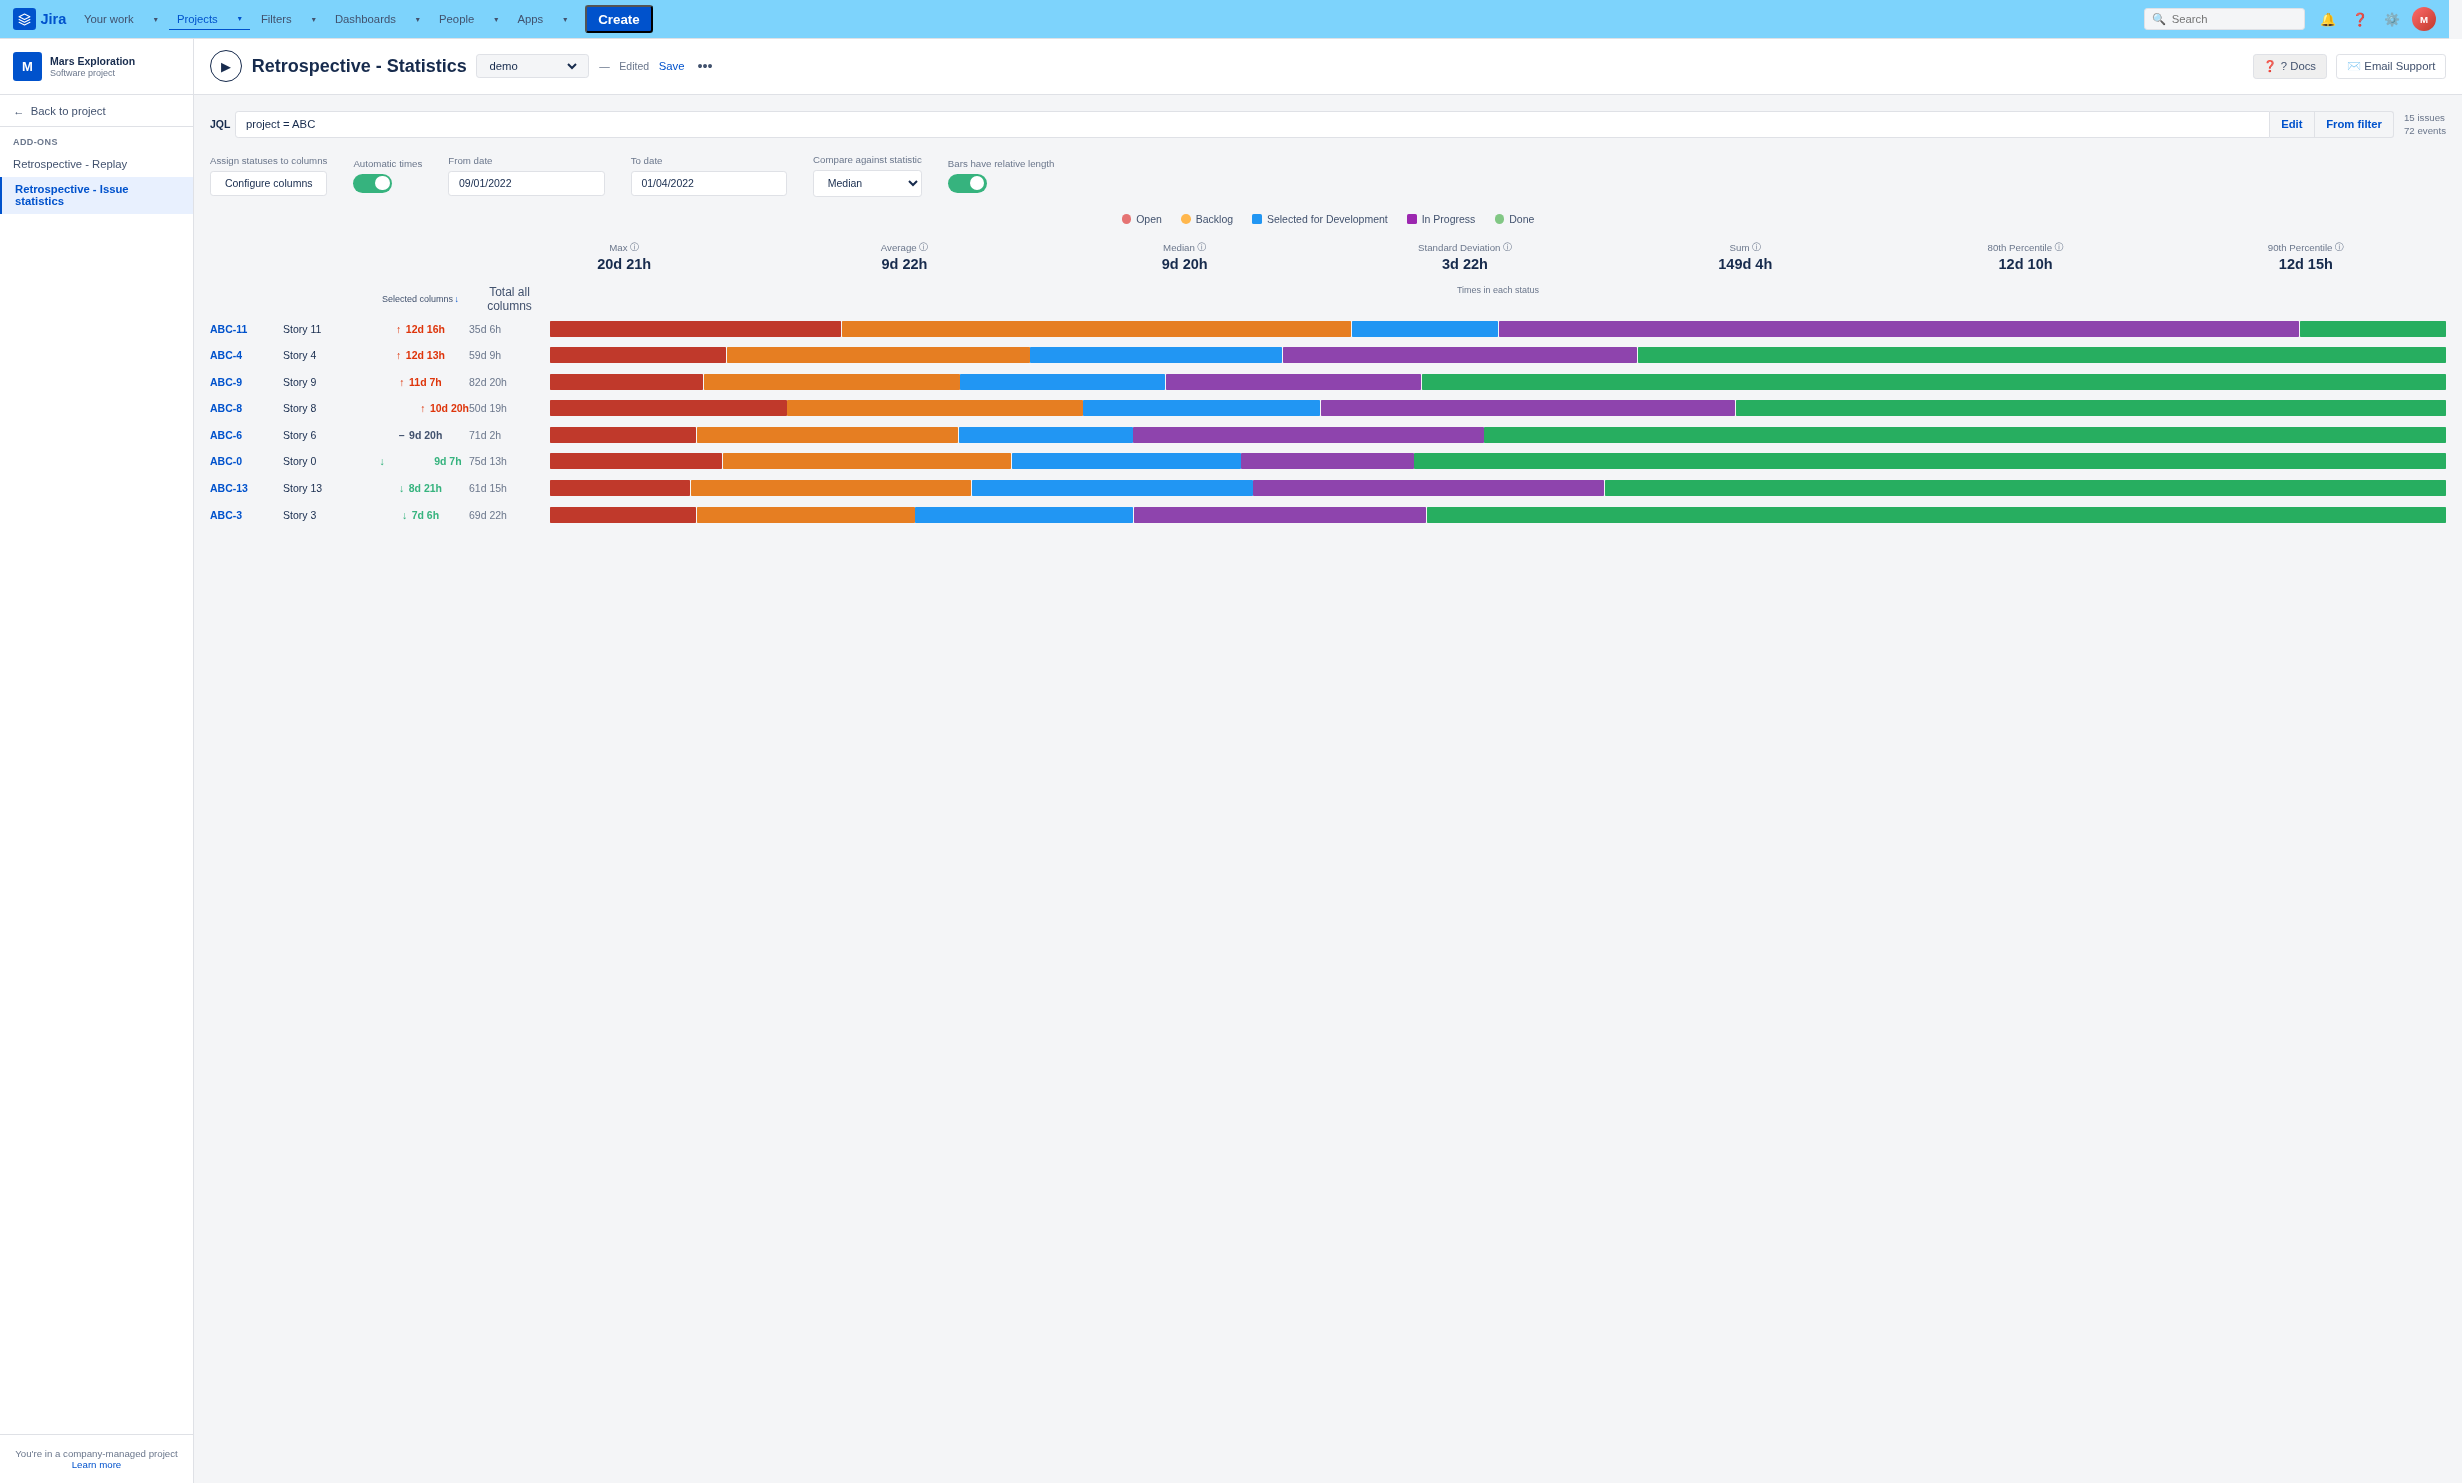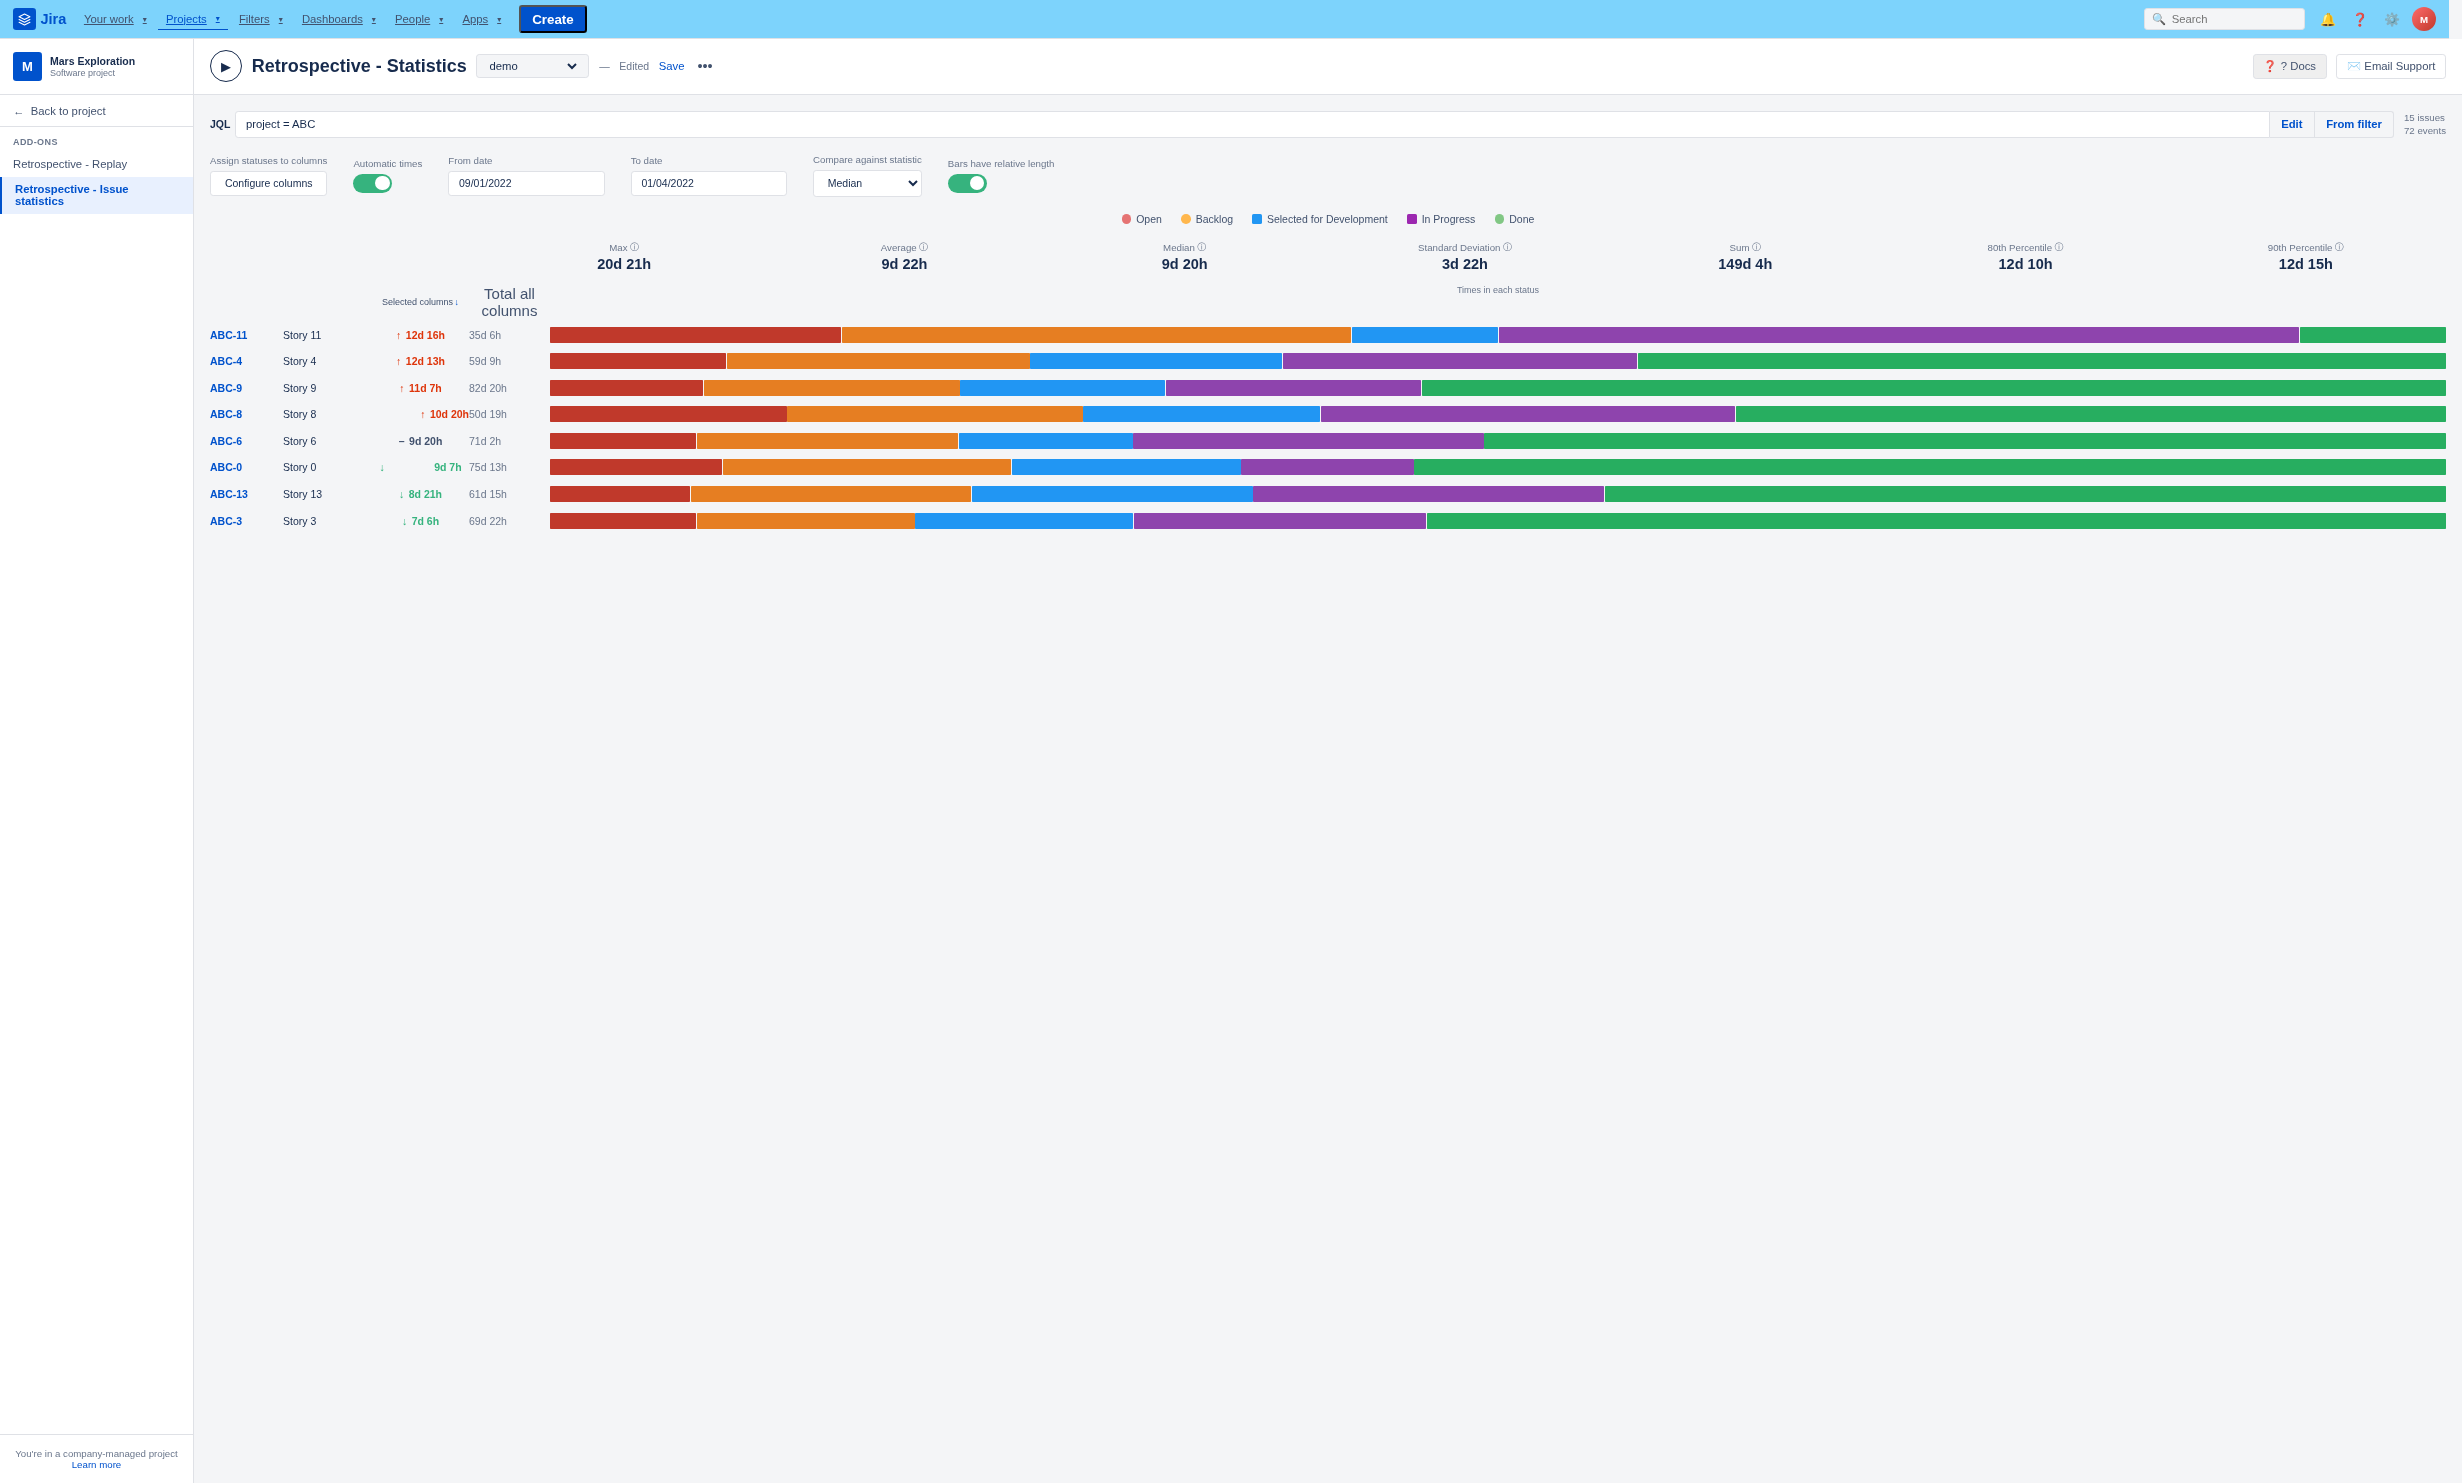--- a/index.html
+++ b/index.html
@@ -6,21 +6,21 @@
     body { font-family: -apple-system, BlinkMacSystemFont, 'Segoe UI', sans-serif; font-size: 11.3px; background: #f4f5f7; color: #172b4d; }
 
     
     .top-nav {
       display: flex; align-items: center; height: 39px;
       background: #7dd3fc; border-bottom: 0.8px solid #dfe1e6;
       padding: 0 13px; gap: 3.2px; position: fixed; top: 0; left: 0; right: 13px; z-index: 100;
     }
     .nav-logo { display: flex; align-items: center; gap: 4.8px; margin-right: 6.5px; color: #0052cc; font-weight: 700; font-size: 14.5px; }
     .nav-logo-icon { width: 22.6px; height: 22.6px; background: #0052cc; border-radius: 3.2px; display: flex; align-items: center; justify-content: center; color: #fff; font-size: 9.7px; font-weight: 900; }
-    .nav-item { padding: 4.8px 8px; border-radius: 3.2px; cursor: pointer; color: #42526e; font-size: 11.3px; display: flex; align-items: center; gap: 9px; text-decoration: underline; }
+    .nav-item { padding: 4.8px 8px; border-radius: 3.2px; cursor: pointer; color: #42526e; font-size: 11.3px; display: flex; align-items: center; gap: 20px; }
     .nav-item.active { color: #0052cc; border-bottom: 1.6px solid #0052cc; border-radius: 0; }
     .nav-create { background: #0052cc; color: #fff; border-radius: 3.2px; padding: 4.8px 11.3px; font-weight: 600; cursor: pointer; margin-left: 6.5px; }
     .nav-spacer { flex: 1; }
     .nav-search { display: flex; align-items: center; background: #f4f5f7; border: 0.8px solid #dfe1e6; border-radius: 3.2px; padding: 3.2px 8px; gap: 4.8px; width: 161px; }
     .nav-search input { border: none; background: transparent; outline: none; font-size: 11.3px; color: #42526e; width: 100%; }
     .nav-icons { display: flex; align-items: center; gap: 8px; margin-left: 8px; }
     .nav-icon-btn { width: 24px; height: 24px; border-radius: 50%; display: flex; align-items: center; justify-content: center; cursor: pointer; color: #42526e; font-size: 13px; }
     .nav-avatar { width: 24px; height: 24px; border-radius: 50%; background: linear-gradient(135deg, #ff6b6b, #c0392b); display: flex; align-items: center; justify-content: center; color: #fff; font-size: 9.7px; font-weight: 700; cursor: pointer; }
 
     
@@ -344,21 +344,21 @@
   </div>
       </div>
 
     <div style="display:flex; padding-left:0; margin-bottom:3.2px;">
       <div style="width:73px;"></div>
       <div style="width:89px;"></div>
       <div style="width:97px; text-align:center; font-size:9px; color:#42526e; display:flex; align-items:center; justify-content:center; gap:1.6px;">
         <span>Selected columns</span>
         <span style="color:#0052cc;">↓</span>
       </div>
-      <div style="width:81px; text-align:center; font-size:15px; color:#42526e;">Total all columns</div>
+      <div style="width:81px; text-align:center; font-size:12px; color:#42526e;">Total all columns</div>
       <div style="flex:1; text-align:center; font-size:9px; color:#6b778c;">Times in each status</div>
     </div>
 
     <div id="table-container">
         <div style="display: flex; align-items: center; padding: 4.8px 0px; border-bottom: 0.8px solid rgb(244, 245, 247); gap: 0px;">
     <div style="width:73px; color:#0052cc; font-weight:600; font-size:10.5px;">ABC-11</div>
     <div style="width:89px; color:#172b4d; font-size:10.5px;">Story 11</div>
     <div style="width:97px; text-align:center; font-weight:700; font-size:10.5px;">
       <span style="color:#de350b; margin-right:1.6px;">↑</span>
       <span style="color:#de350b;">12d 16h</span>

